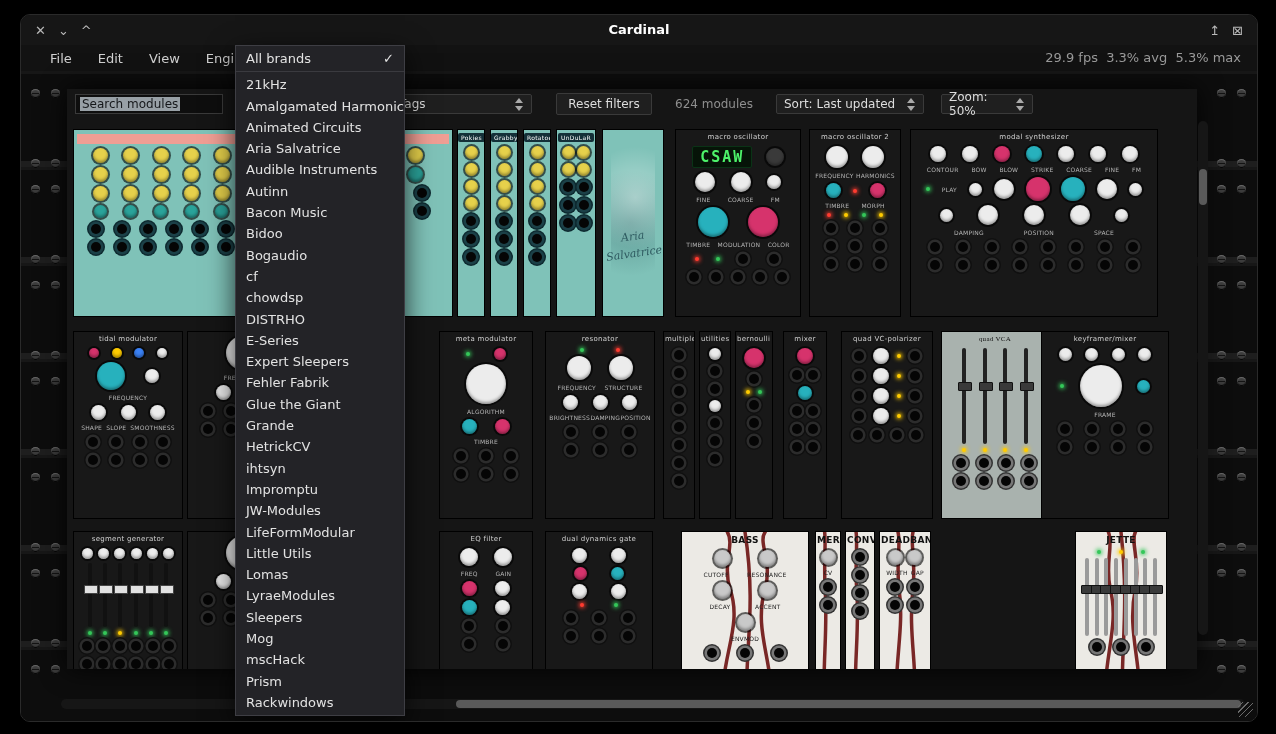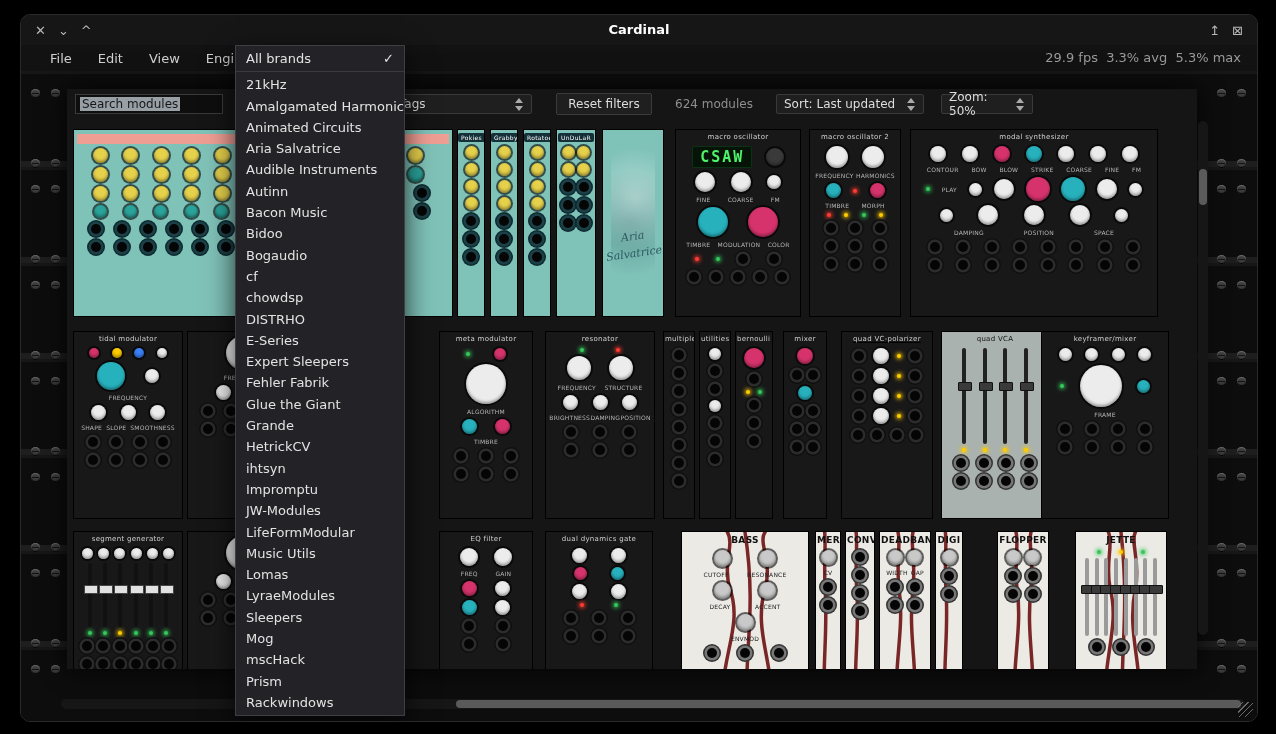--- a/index.html
+++ b/index.html
@@ -726,21 +726,21 @@
               </div>
               <div class="mrow">
                 <div class="port"></div>
                 <div class="port"></div>
               </div>
               <div class="mrow">
                 <div class="port"></div>
                 <div class="port"></div>
               </div>
             </div>
-            <div class="m" style="left: 774px; width: 92px; text-decoration: underline;">
+            <div class="m" style="left: 774px; width: 92px;">
               <div class="mtitle">quad VC-polarizer</div>
               <div class="mrow">
                 <div class="port"></div>
                 <div class="knob" style="height: 16px; width: 16px; background: rgb(236, 236, 236);"></div>
                 <div class="led" style="background: rgb(255, 204, 0); box-shadow: rgb(255, 204, 0) 0px 0px 4px 1px;"></div>
                 <div class="port"></div>
               </div>
               <div class="mrow">
                 <div class="port"></div>
                 <div class="knob" style="height: 16px; width: 16px; background: rgb(236, 236, 236);"></div>
@@ -759,21 +759,21 @@
                 <div class="led" style="background: rgb(255, 204, 0); box-shadow: rgb(255, 204, 0) 0px 0px 4px 1px;"></div>
                 <div class="port"></div>
               </div>
               <div class="mrow">
                 <div class="port"></div>
                 <div class="port"></div>
                 <div class="port"></div>
                 <div class="port"></div>
               </div>
             </div>
-            <div class="m gray" style="left: 874px; width: 108px;">
+            <div class="m gray" style="left: 874px; width: 108px; font-family: Liberation Serif, serif;">
               <div class="mtitle">quad VCA</div>
               <div class="mrow">
                 <div class="slider" style="height: 96px; background: rgb(34, 34, 34);">
                   <div class="cap"></div>
                 </div>
                 <div class="slider" style="height: 96px; background: rgb(34, 34, 34);">
                   <div class="cap"></div>
                 </div>
                 <div class="slider" style="height: 96px; background: rgb(34, 34, 34);">
                   <div class="cap"></div>
@@ -1041,54 +1041,20 @@
                 <path d="M68,180 C78,135 55,100 66,55 C72,28 60,10 66,0" class="wire"></path>
               </svg>
               <div class="mtitle">DEADBAND</div>
               <div class="mrow">
                 <div class="knob" style="height: 15px; width: 15px; background: rgb(201, 201, 201);"></div>
                 <div class="knob" style="height: 15px; width: 15px; background: rgb(201, 201, 201);"></div>
               </div>
               <div class="mrow">
                 <div class="t">WIDTH</div>
                 <div class="t">GAP</div>
-              </div>
-              <div class="mrow">
-                <div class="port"></div>
-                <div class="port"></div>
-              </div>
-              <div class="mrow">
-                <div class="port"></div>
-                <div class="port"></div>
-              </div>
-            </div>
-            <div class="m light" style="left: 868px; width: 28px;">
-              <svg viewBox="0 0 100 180" preserveAspectRatio="none" class="wires">
-                <path d="M35,180 C25,130 50,95 38,55 C32,30 42,12 36,0" class="wire"></path>
-              </svg>
-              <div class="mtitle">DIGI</div>
-              <div class="mrow">
-                <div class="knob" style="height: 15px; width: 15px; background: rgb(201, 201, 201);"></div>
-              </div>
-              <div class="mrow">
-                <div class="port"></div>
-              </div>
-              <div class="mrow">
-                <div class="port"></div>
-              </div>
-            </div>
-            <div class="m light" style="left: 930px; width: 52px;">
-              <svg viewBox="0 0 100 180" preserveAspectRatio="none" class="wires">
-                <path d="M35,180 C25,130 50,95 38,55 C32,30 42,12 36,0" class="wire"></path>
-                <path d="M68,180 C78,135 55,100 66,55 C72,28 60,10 66,0" class="wire"></path>
-              </svg>
-              <div class="mtitle">FLOPPER</div>
-              <div class="mrow">
-                <div class="knob" style="height: 15px; width: 15px; background: rgb(201, 201, 201);"></div>
-                <div class="knob" style="height: 15px; width: 15px; background: rgb(201, 201, 201);"></div>
               </div>
               <div class="mrow">
                 <div class="port"></div>
                 <div class="port"></div>
               </div>
               <div class="mrow">
                 <div class="port"></div>
                 <div class="port"></div>
               </div>
             </div>
@@ -1169,21 +1135,21 @@
       <div class="item">E-Series</div>
       <div class="item">Expert Sleepers</div>
       <div class="item">Fehler Fabrik</div>
       <div class="item">Glue the Giant</div>
       <div class="item">Grande</div>
       <div class="item">HetrickCV</div>
       <div class="item">ihtsyn</div>
       <div class="item">Impromptu</div>
       <div class="item">JW-Modules</div>
       <div class="item">LifeFormModular</div>
-      <div class="item">Music Utils</div>
+      <div class="item">Little Utils</div>
       <div class="item">Lomas</div>
       <div class="item">LyraeModules</div>
       <div class="item">Sleepers</div>
       <div class="item">Mog</div>
       <div class="item">mscHack</div>
       <div class="item">Prism</div>
       <div class="item">Rackwindows</div>
     </div>
 
   <div class="grip"></div>

